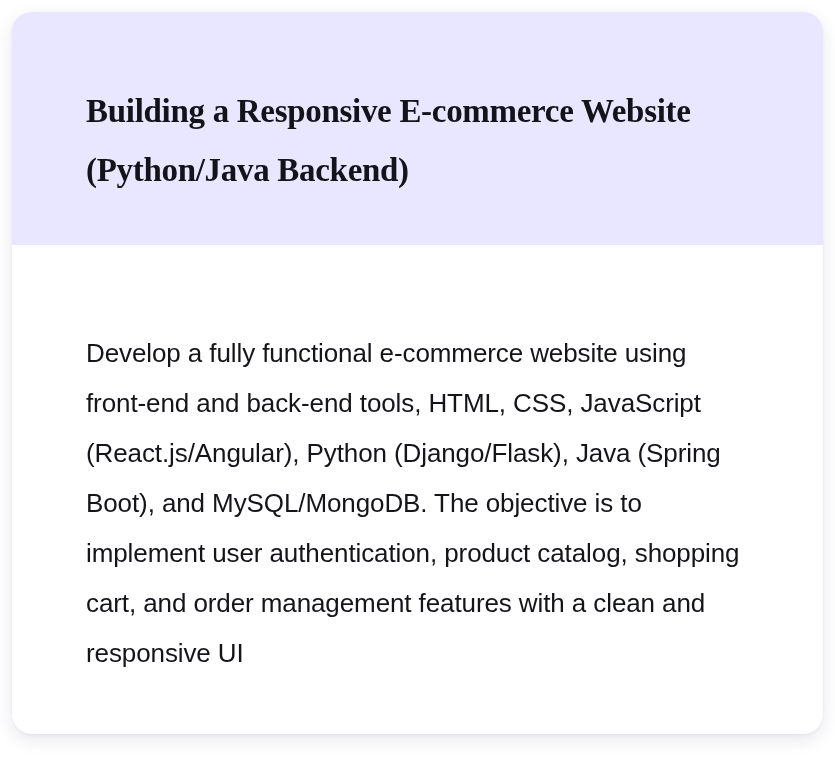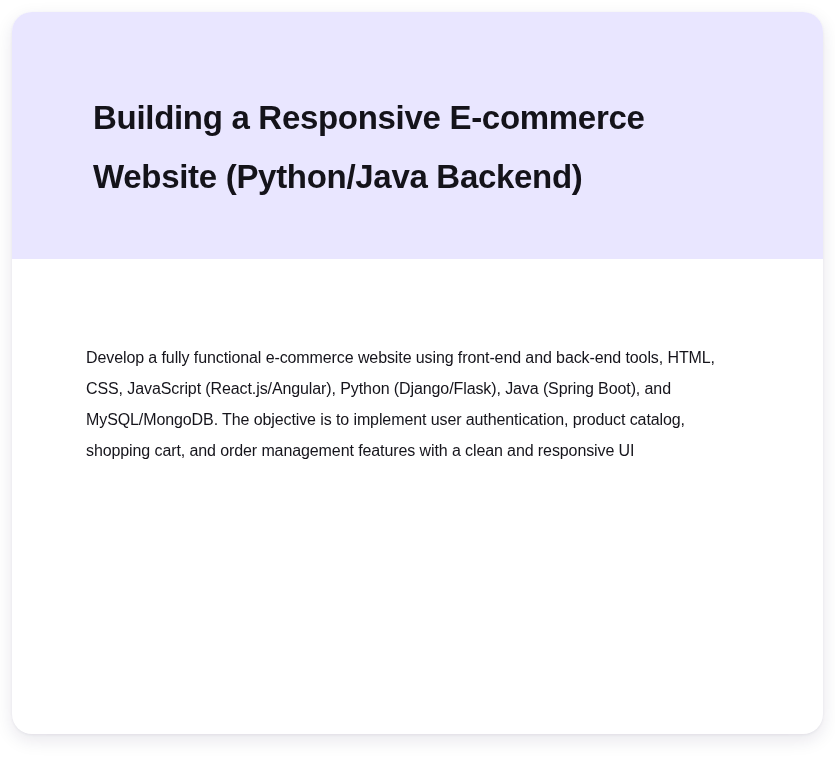--- a/index.html
+++ b/index.html
@@ -35,37 +35,38 @@
   }
 
   .card-header {
     background: #e9e6ff;
     padding: 70px 74px 46px 74px;
     box-sizing: border-box;
     min-height: 230px;
   }
 
   .card-title {
-    margin: 7px;
+    margin: 0;
     font-size: 33px;
     line-height: 1.78;
     font-weight: bold;
     color: #14131a;
     letter-spacing: -0.3px;
+    font-family: Liberation Serif, serif;
   }
 
   .card-body {
     background: #ffffff;
     padding: 84px 74px 40px 74px;
     box-sizing: border-box;
   }
 
   .card-description {
     margin: 0;
-    font-size: 16px;
+    font-size: 26px;
     line-height: 1.92;
     color: #15141b;
     letter-spacing: -0.1px;
     max-width: 700px;
   }
 </style>
 </head>
 <body>
 
 <div class="page">

